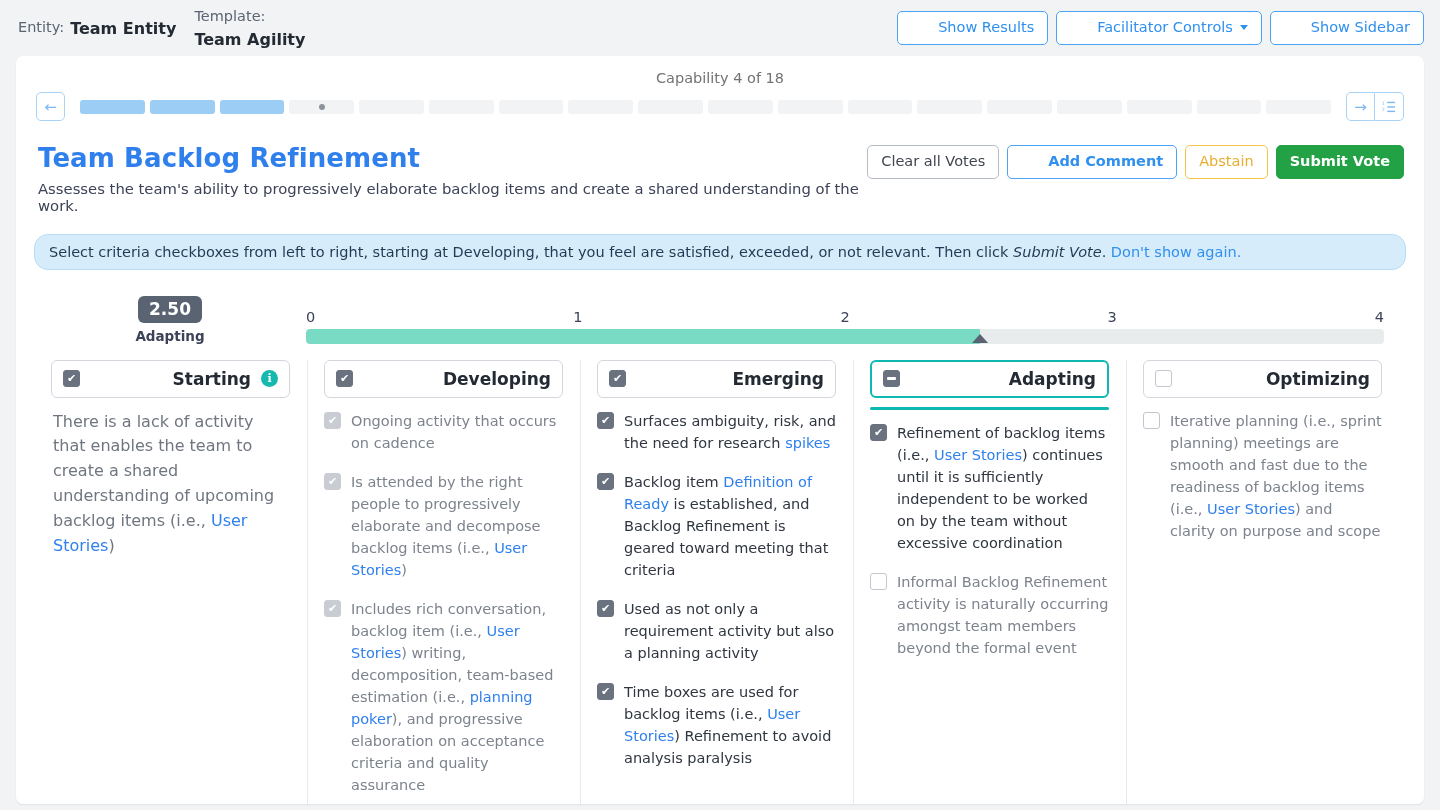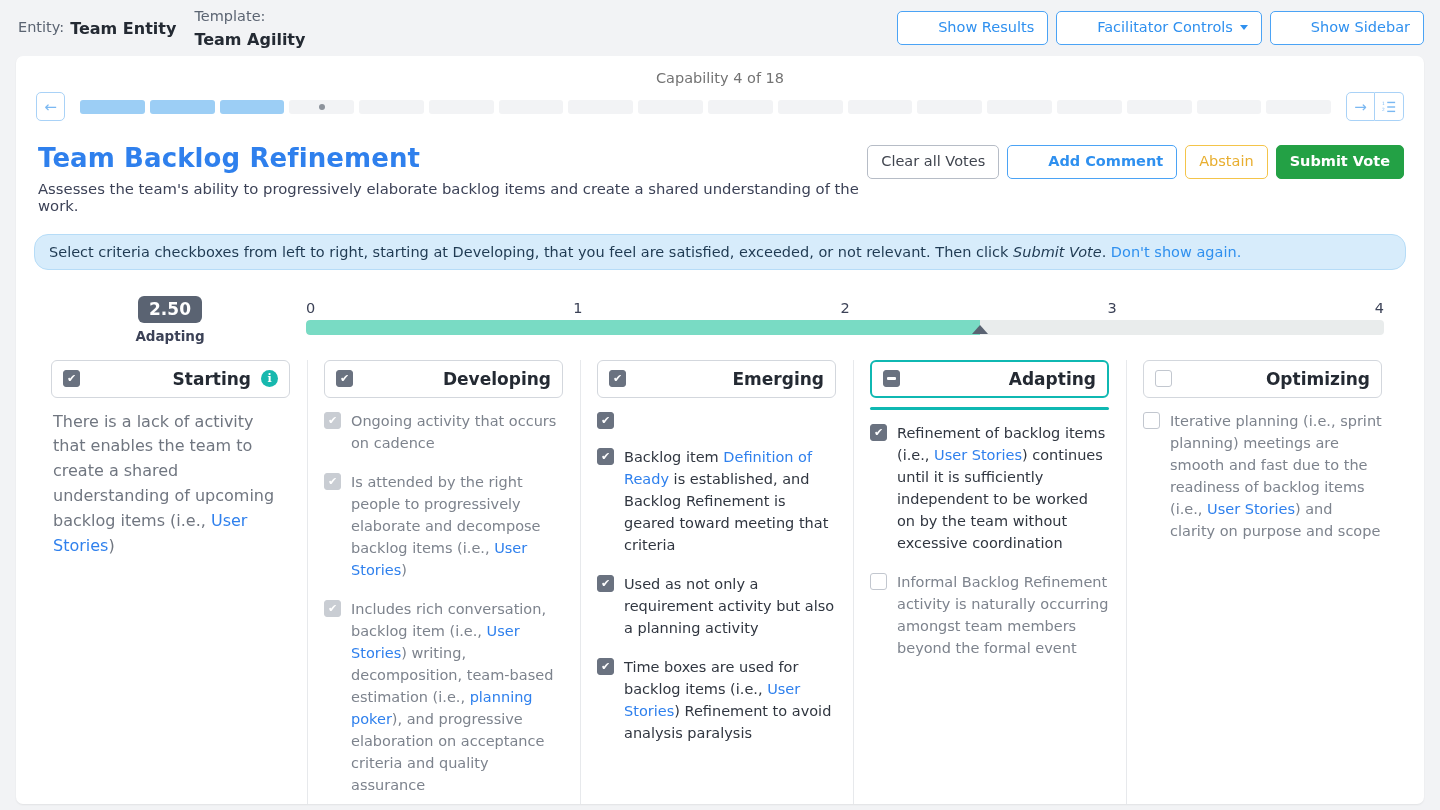--- a/index.html
+++ b/index.html
@@ -98,21 +98,21 @@
   
   .banner {
     margin:20px 18px 0; border:1px solid #b6dcf7; background:#d7ecfb;
     border-radius:14px; padding:9px 14px;
     font-size:14.5px; color:#1f3a52;
   }
   .banner i { font-style:italic; }
   .banner a { color:#2f90ef; text-decoration:none; }
 
   
-  .meter { margin-top:22px; padding:0 40px 0 18px; display:flex; align-items:center; }
+  .meter { margin-top:22px; padding:0 40px 0 18px; display:flex; align-items:flex-end; }
   .scorebox { width:272px; flex:none; text-align:center; padding-top:4px; }
   .scorepill {
     display:inline-block; background:#5a6372; color:#fff;
     font-weight:bold; font-size:17px; border-radius:6px;
     padding:3px 11px 4px;
   }
   .scorelabel { margin-top:5px; font-size:13.5px; font-weight:bold; color:#3c4257; }
   .barwrap { flex:1; position:relative; }
   .ticks { display:flex; justify-content:space-between; font-size:14.5px; color:#3c4257; }
   .track {
@@ -299,20 +299,21 @@
         </div>
       </div>
       <div class="col">
         <div class="colhead">
           <span class="cb checked"></span>
           <span class="colhead-title">Emerging</span>
         </div>
         <div class="colbody">
           <div class="crit strong">
             <span class="cb checked"></span>
+            <div class="crit-text"><span>Surfaces ambiguity, risk, and the need for research </span><a class="lnk">spikes</a></div>
           </div>
           <div class="crit strong">
             <span class="cb checked"></span>
             <div class="crit-text"><span>Backlog item </span><a class="lnk">Definition of Ready</a><span> is established, and Backlog Refinement is geared toward meeting that criteria</span></div>
           </div>
           <div class="crit strong">
             <span class="cb checked"></span>
             <div class="crit-text"><span>Used as not only a requirement activity but also a planning activity</span></div>
           </div>
           <div class="crit strong">

